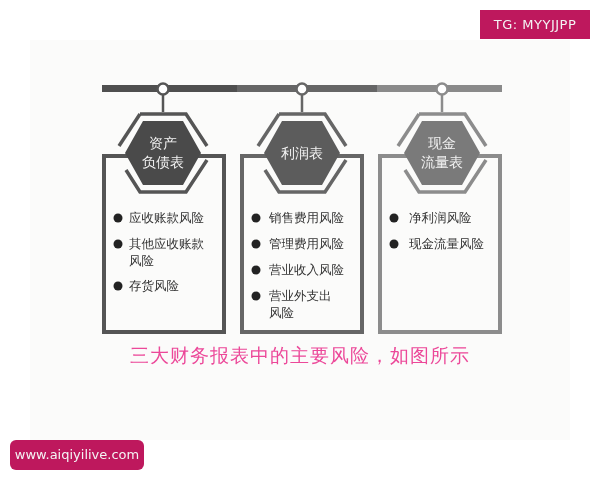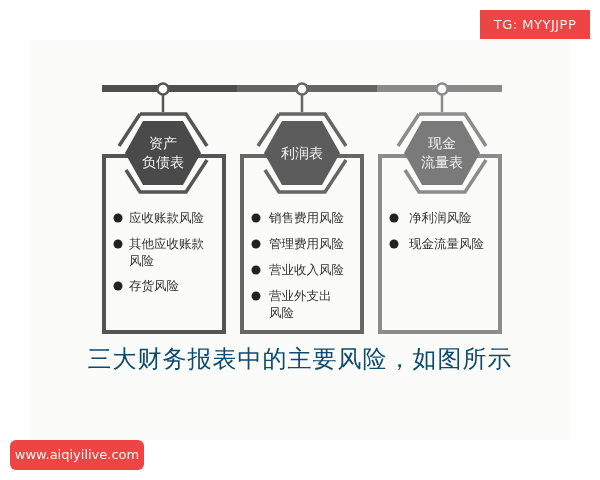--- a/index.html
+++ b/index.html
@@ -1,26 +1,26 @@
 <!DOCTYPE html>
 <html><head>
 <meta charset="utf-8">
 <style>
   html, body { margin:0; padding:0; }
   body { width:600px; height:480px; background:#ffffff; position:relative; overflow:hidden;
          font-family:"DejaVu Serif", serif; }
   .canvas { position:absolute; left:30px; left:30px; top:40px; width:540px; height:400px; background:#fbfbfa; }
-  .tag { position:absolute; background:#ef4444; color:#f4f4f4; font-family:"DejaVu Sans", sans-serif; }
+  .tag { position:absolute; background:#be185d; color:#f4f4f4; font-family:"DejaVu Sans", sans-serif; }
   .tag-top { left:480px; top:10px; width:110px; height:29px; font-size:13px; line-height:29px; text-align:center; letter-spacing:0.5px; }
   .tag-bottom { left:10px; top:440px; width:134px; height:30px; font-size:13px; line-height:30px; text-align:center;border-radius:6px; }
   .diagram { position:absolute; left:0; top:0; width:600px; height:480px; }
   .item-text { font-family:"DejaVu Serif", serif; font-size:12.5px; fill:#333; }
   .hex-text { font-family:"DejaVu Serif", serif; font-size:14px; fill:#f2f2f2; }
   .caption { position:absolute; left:0; width:600px; top:343px; text-align:center; font-family:"DejaVu Sans", sans-serif;
-             font-size:24px; color:#0c4a6e; letter-spacing:1px; }
+             font-size:19px; color:#ec4899; letter-spacing:1px; }
 </style>
 </head>
 <body>
 
 <div class="canvas"></div>
 
 <svg class="diagram" viewBox="0 0 600 480" xmlns="http://www.w3.org/2000/svg">
 
   <g>
     <rect x="102" y="85" width="135" height="7" fill="#4f4f4f"></rect>

